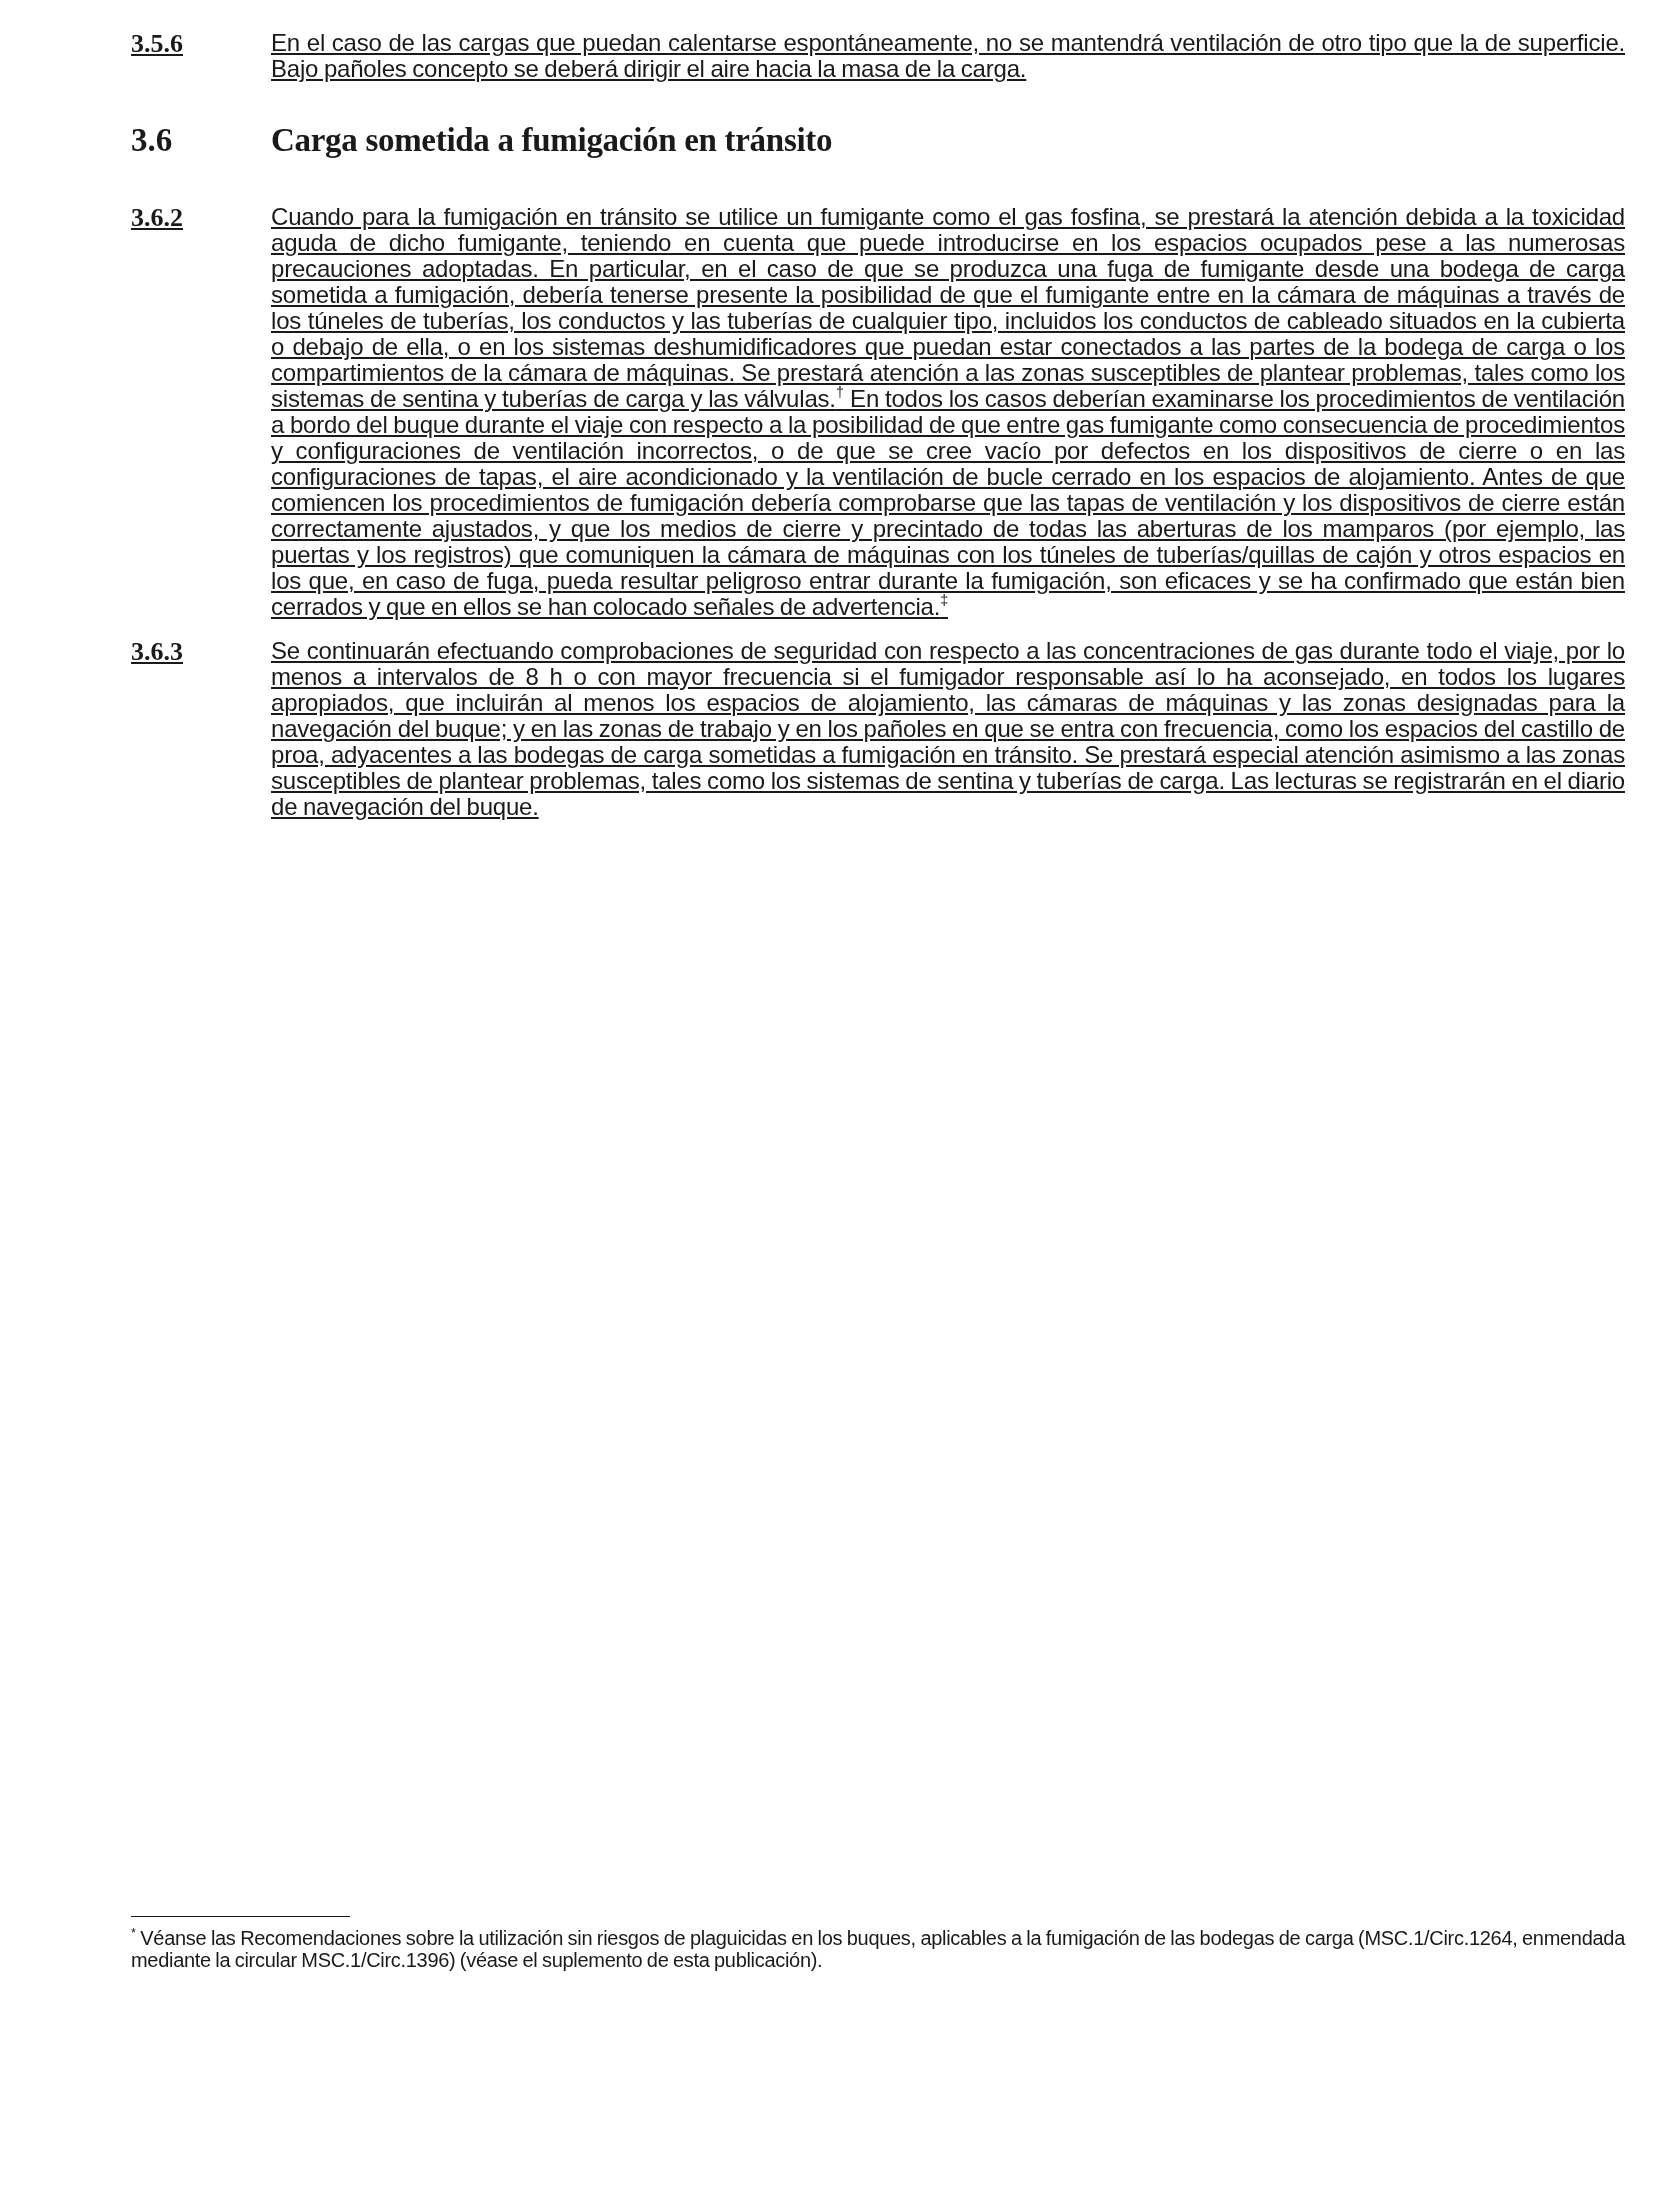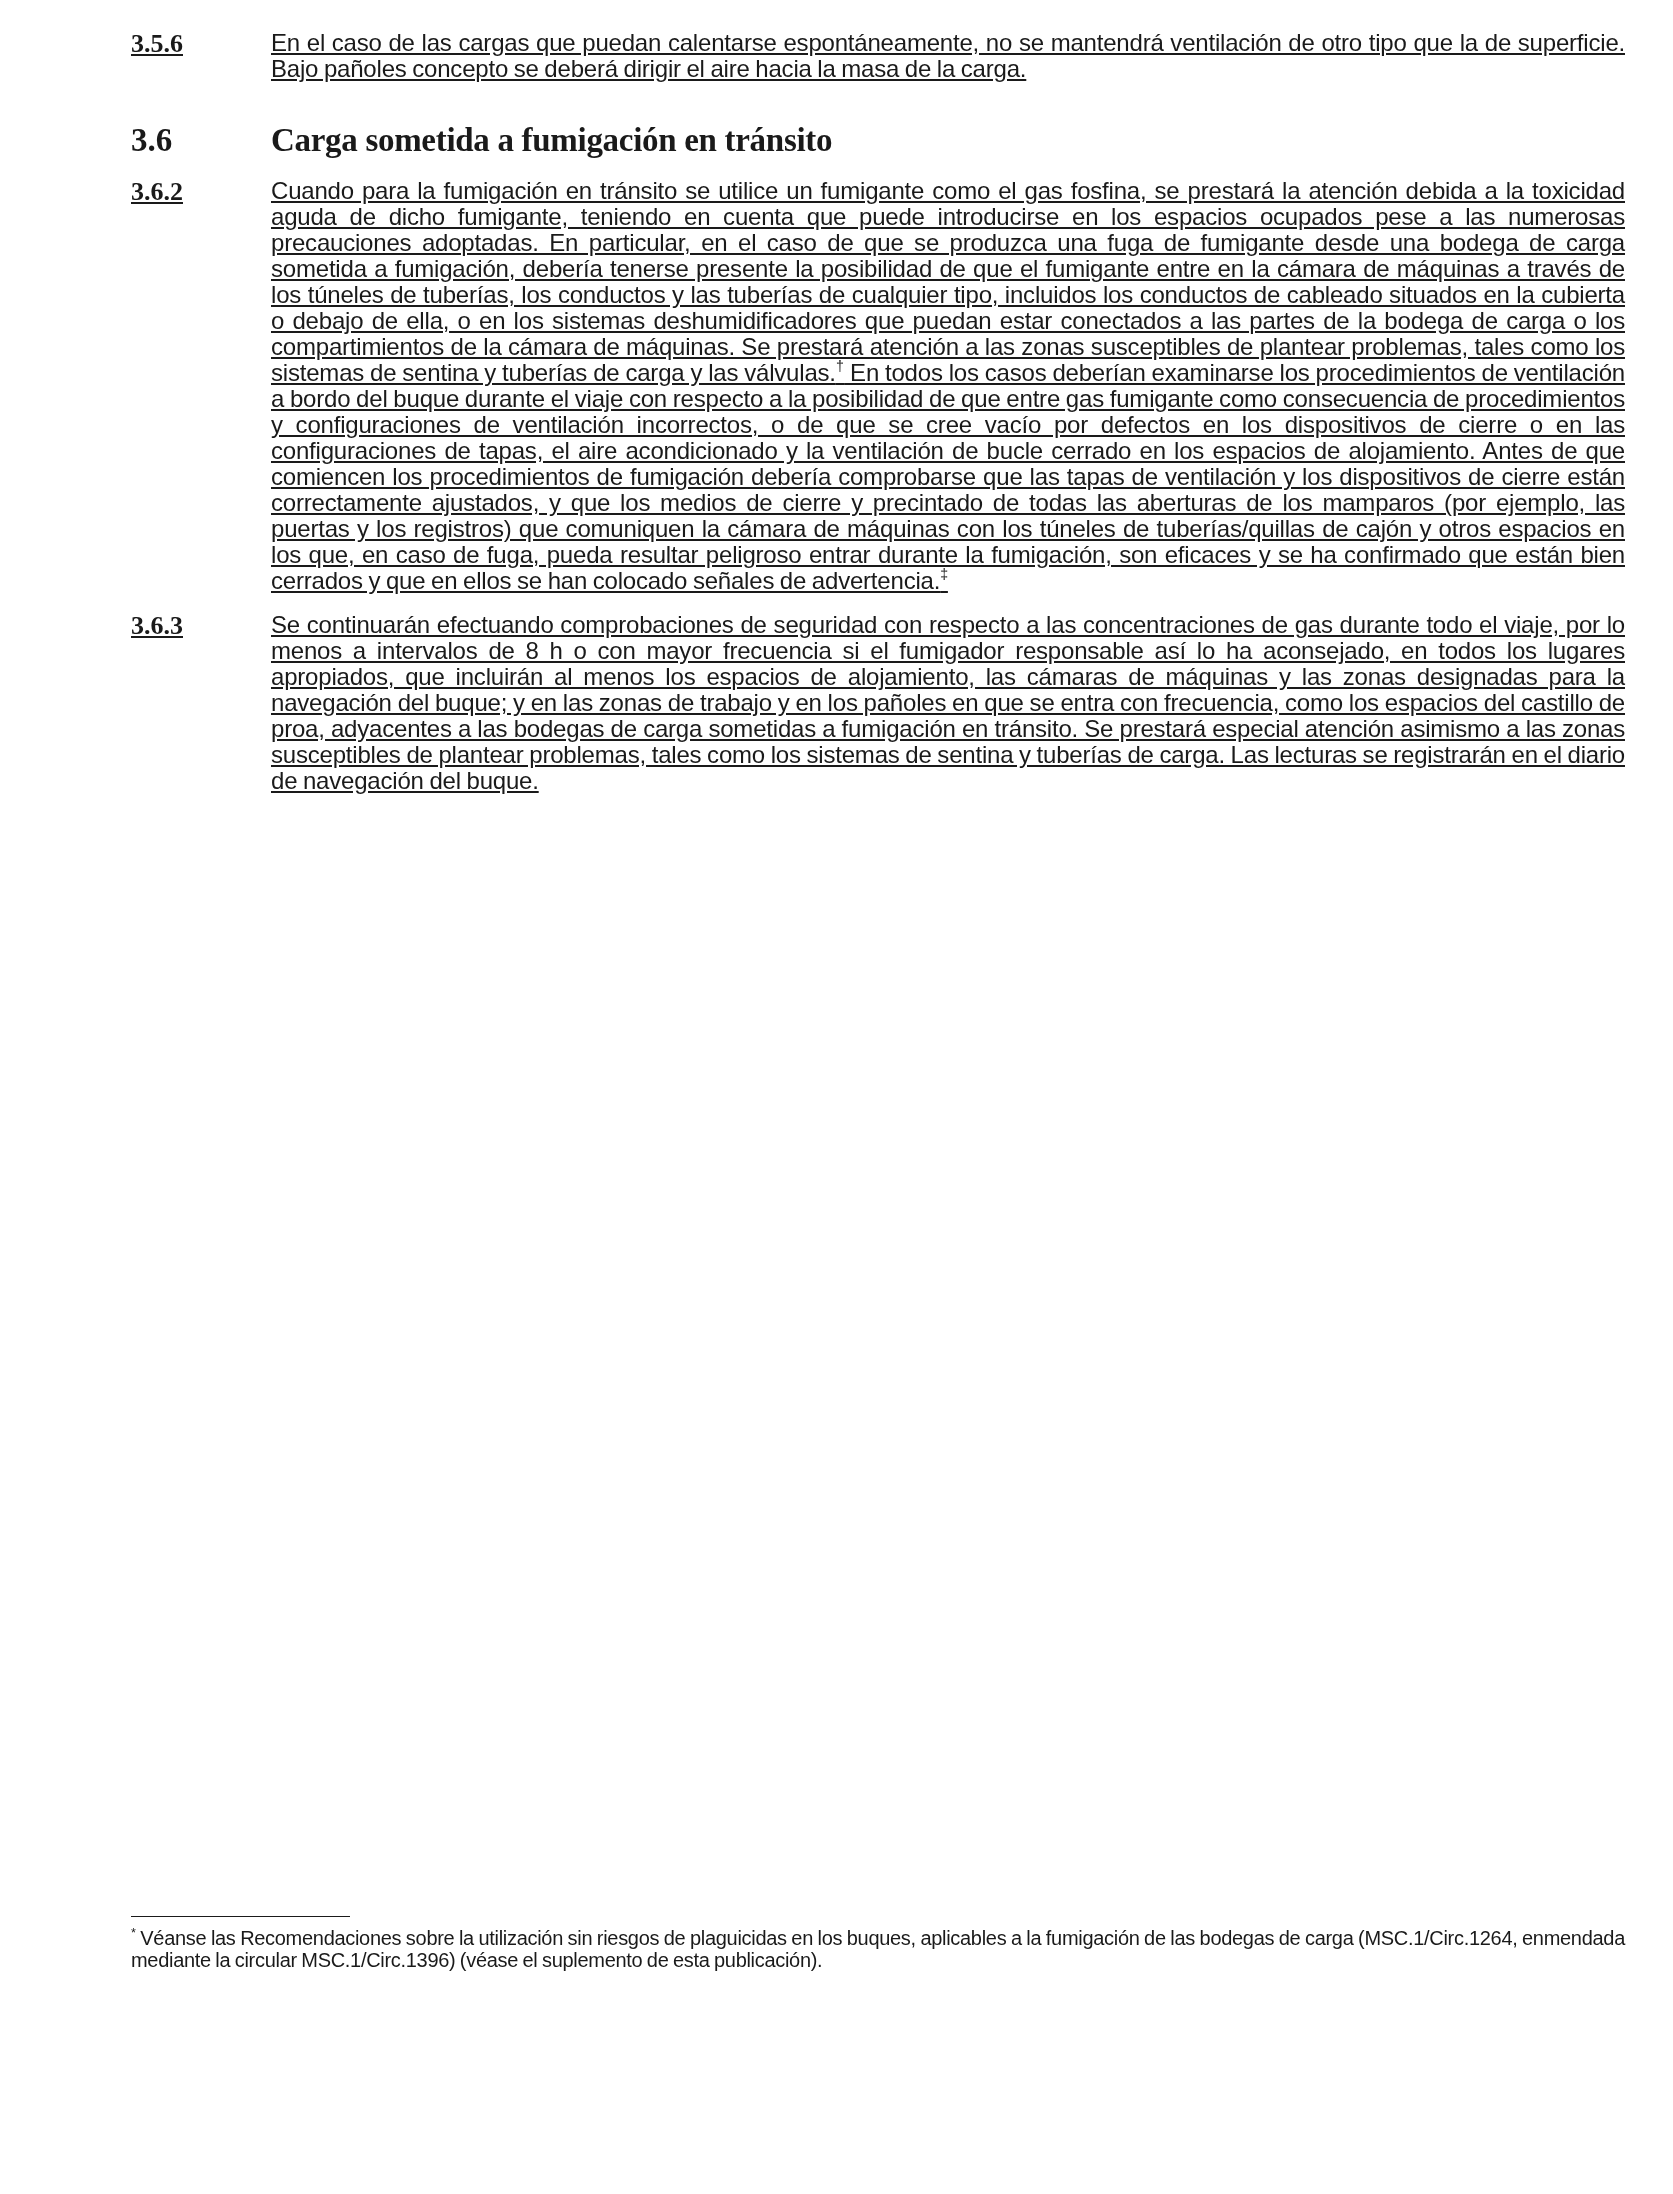--- a/index.html
+++ b/index.html
@@ -36,21 +36,21 @@
     line-height: 26px;
     text-align: justify;
     letter-spacing: -0.2px;
     word-spacing: -0.8px;
   }
   .text .fn { font-size: 14.2px; vertical-align: 10.3px; line-height: 0; }
   .heading {
     display: flex;
     align-items: baseline;
     margin-top: 40px;
-    margin-bottom: 2px;
+    margin-bottom: 28px;
   }
   .heading .hnum {
     flex: 0 0 140px;
     font-family: "Liberation Serif", serif;
     font-weight: bold;
     font-size: 33px;
   }
   .heading .htitle {
     font-family: "Liberation Serif", serif;
     font-weight: bold;

